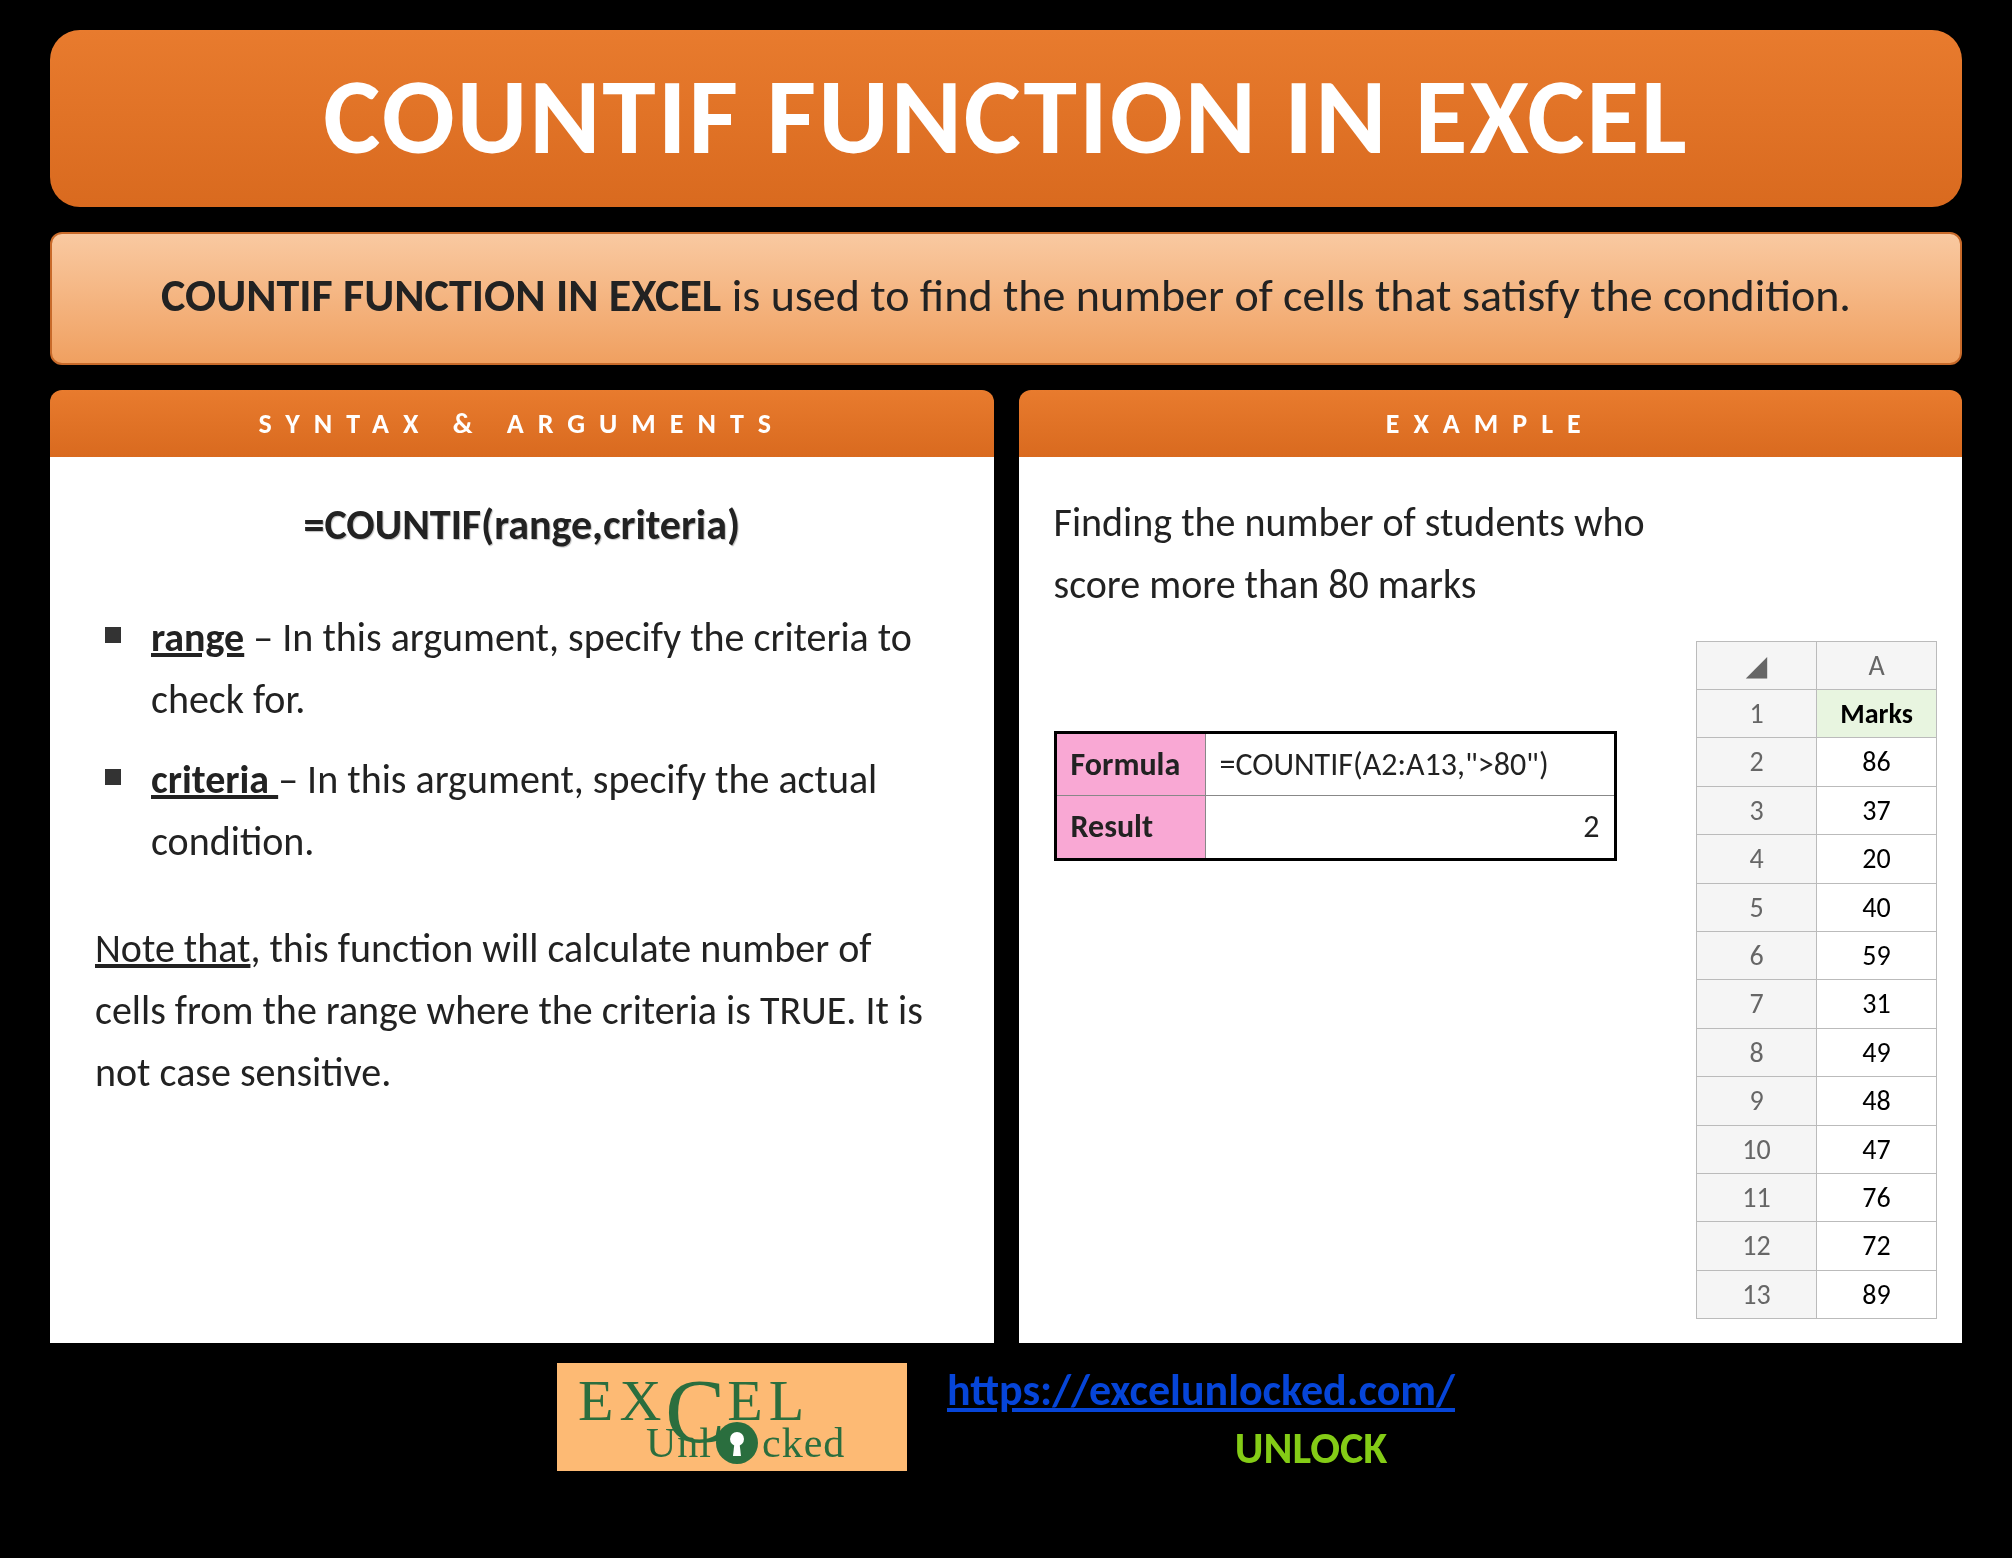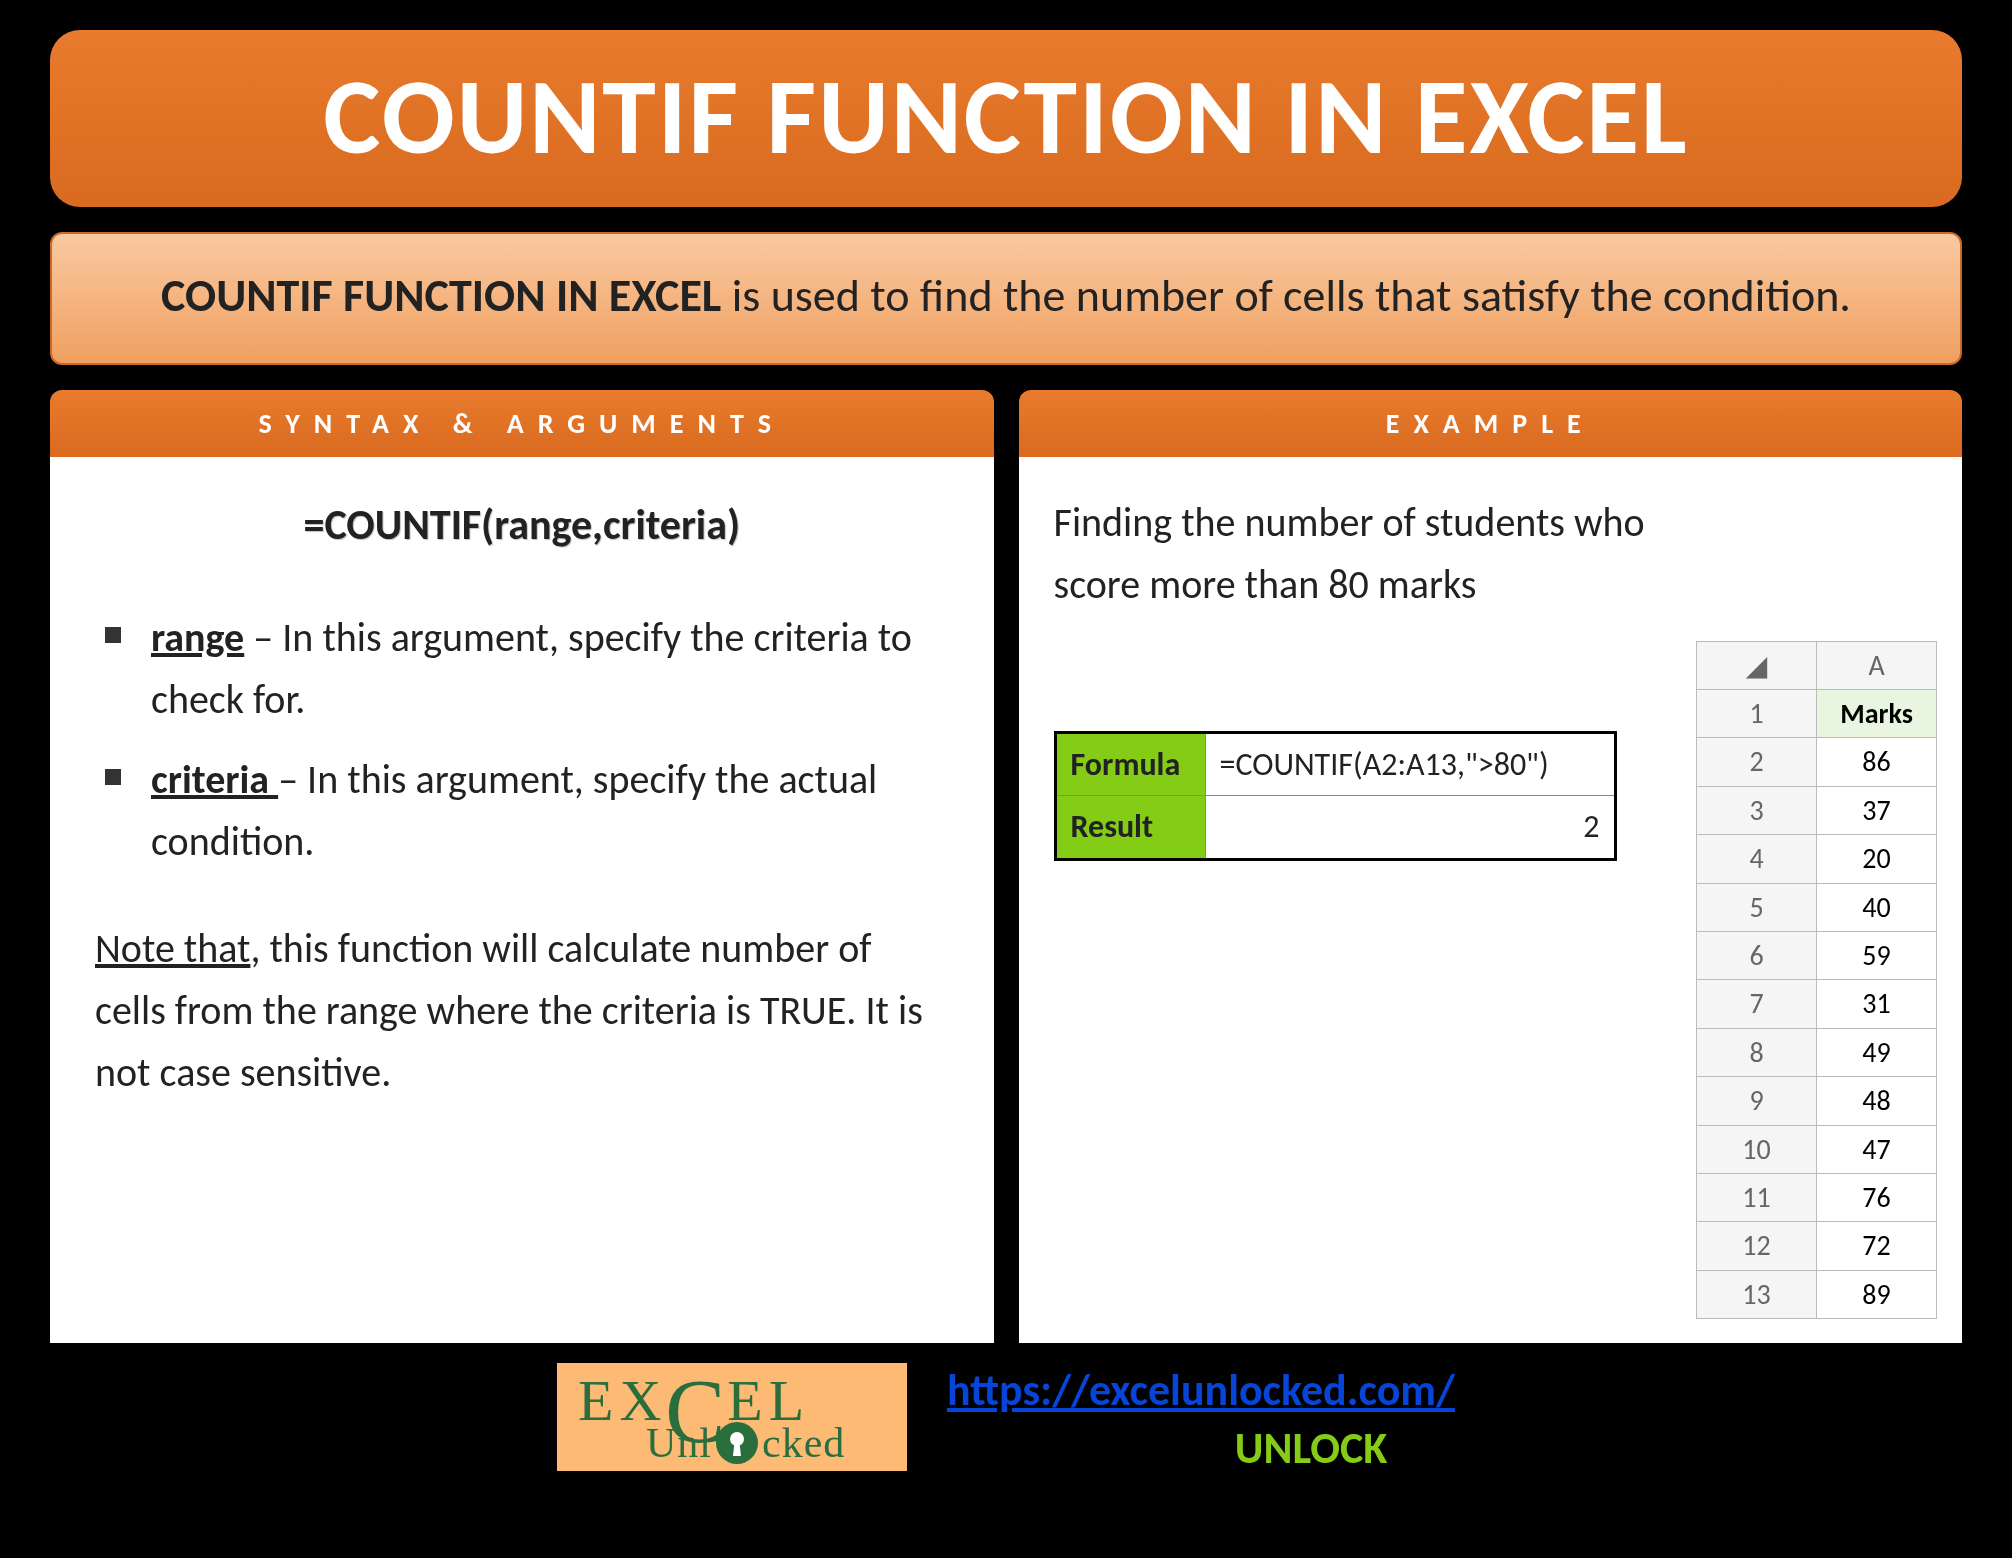--- a/index.html
+++ b/index.html
@@ -98,21 +98,21 @@
   .formula-table {
     border: 3px solid #000;
     border-collapse: collapse;
     font-size: 32px;
     margin-top: 90px;
   }
   .formula-table td {
     border: 1px solid #888;
     padding: 6px 14px;
   }
-  .formula-table td:first-child { background: #84cc16; font-weight: bold; width: 150px; }
+  .formula-table td:first-child { background: #f9a8d4; font-weight: bold; width: 150px; }
   .formula-table td:last-child { width: 410px; }
   .formula-table tr:last-child td:last-child { text-align: right; }
 
   .marks-table {
     border-collapse: collapse;
     font-size: 28px;
     border: 1px solid #999;
     margin-left: auto;
   }
   .marks-table th, .marks-table td {

